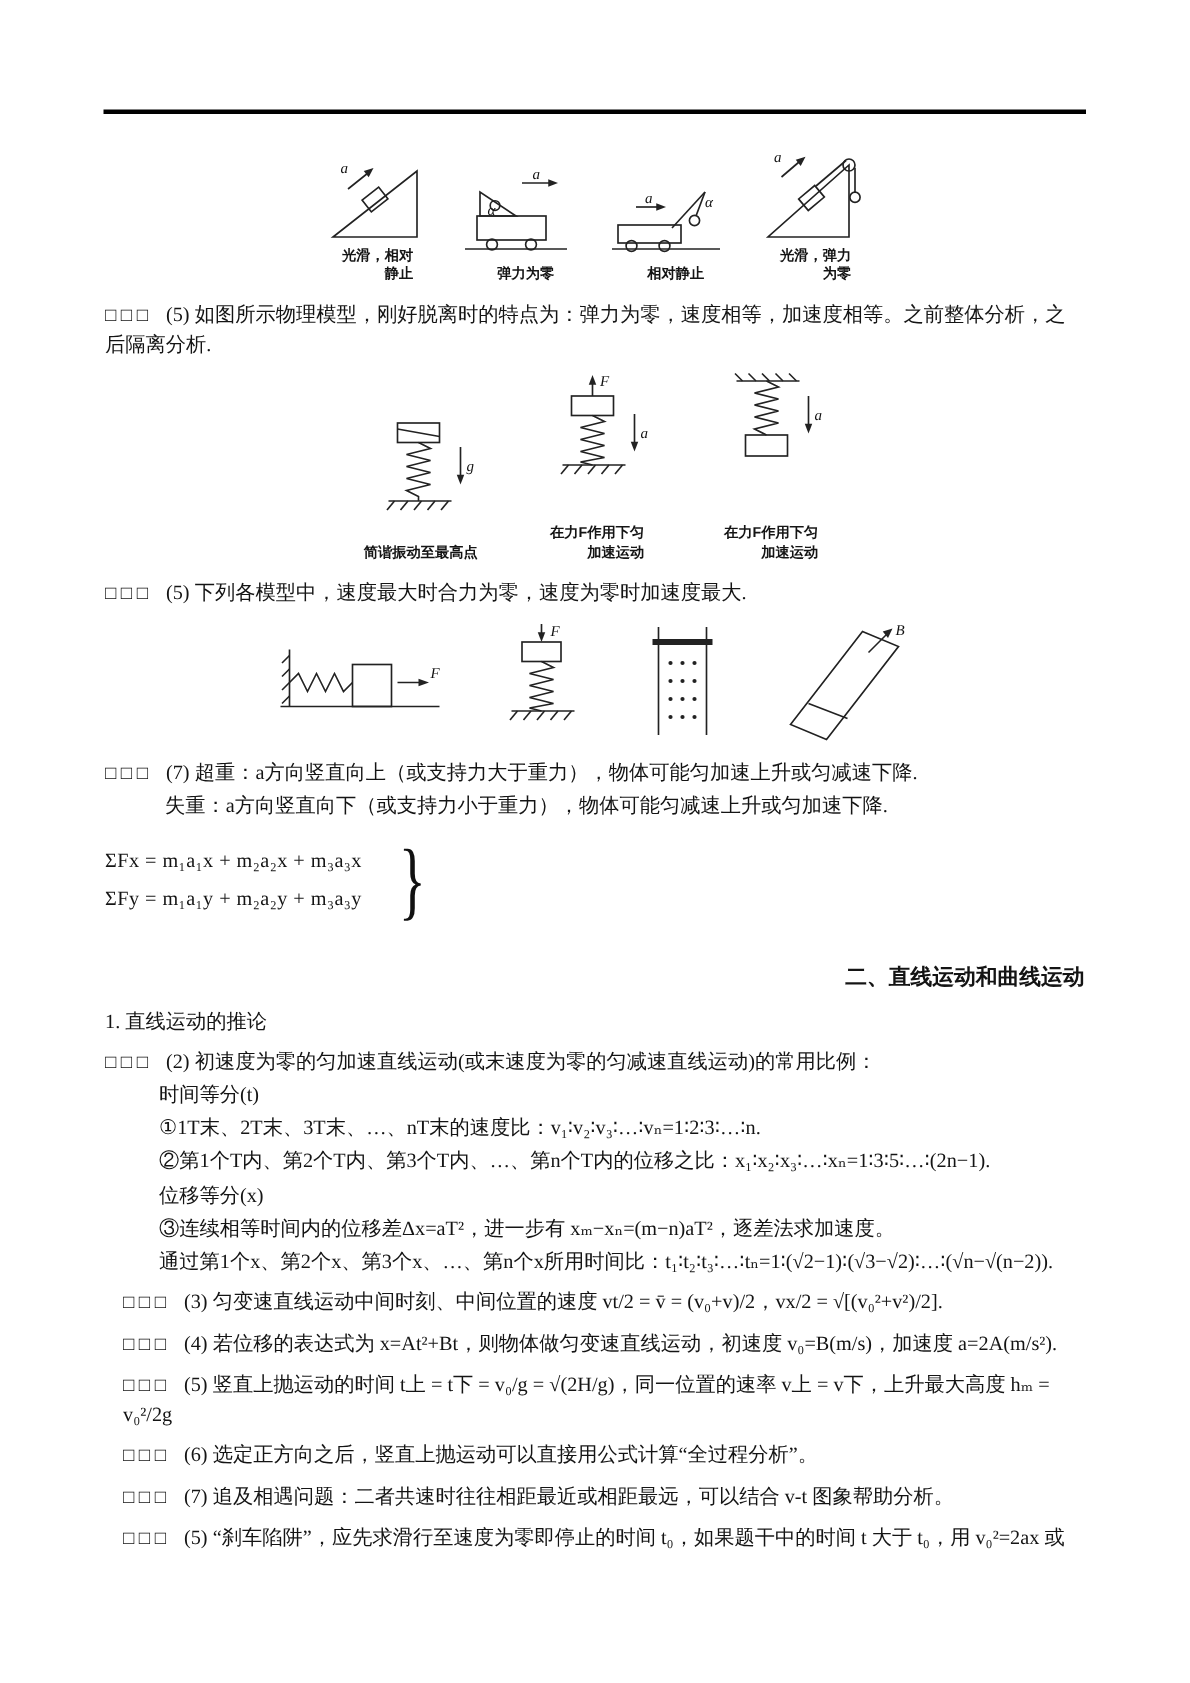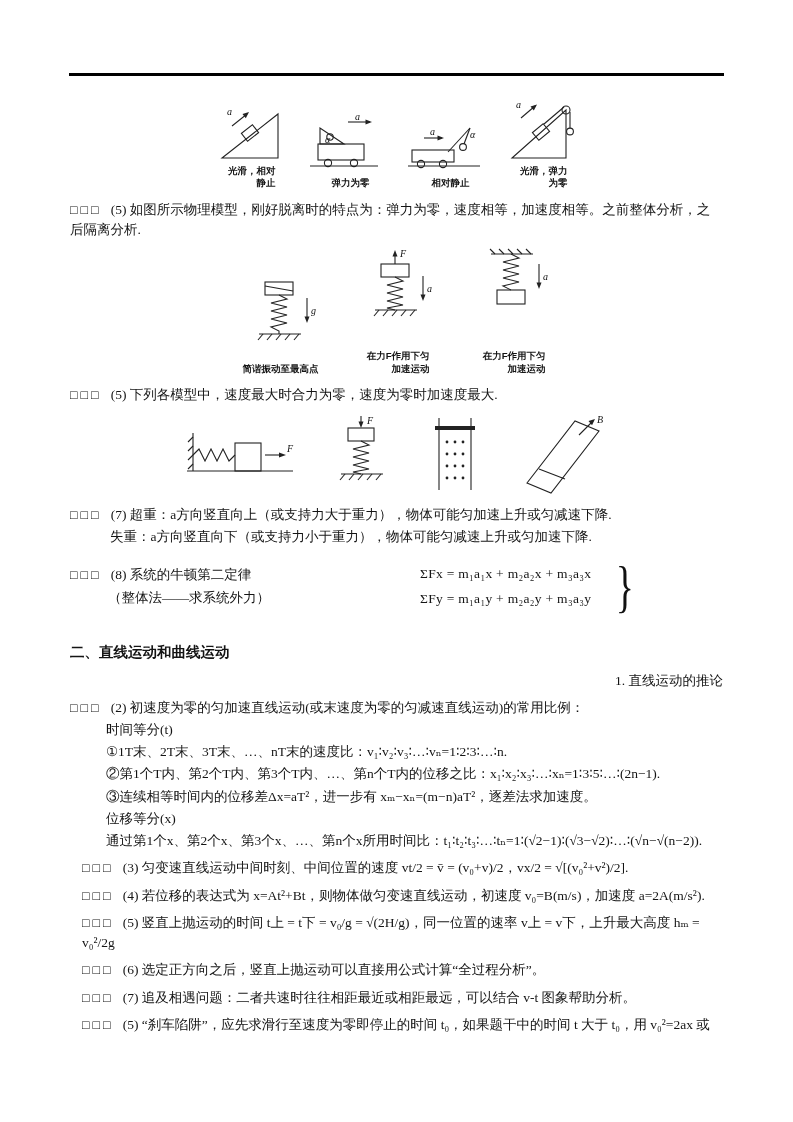--- a/index.html
+++ b/index.html
@@ -34,23 +34,23 @@
   .sf { fill:#222; stroke:none; }
   .flbl { font:italic 10px "Liberation Serif",serif; fill:#111; }
 
   .item8 { display:flex; align-items:center; gap:20px; margin:10px 0 4px 0; }
   .item8-left { width:330px; }
   .item8-f .formula { margin:4px 0; letter-spacing:.3px; }
   .brace { font-size:58px; font-weight:300; line-height:1; transform:scaleX(.65); color:#111; }
 
   .sec-h {
     font-family:"Liberation Sans","DejaVu Sans",sans-serif;
-    font-size:14.5px; font-weight:bold; margin:26px 0 8px 0;
+    font-size:14.5px; font-weight:bold; margin:26px 0 8px 0;text-align:right;
   }
-  .sub-h { margin:0 0 6px 0;text-align:right; }
+  .sub-h { margin:0 0 6px 0; }
 </style>
 </head>
 <body>
 
 <div class="page">
   <div class="top-rule"></div>
 
   <main class="content">
 
     <div class="fig-row row1">
@@ -250,41 +250,37 @@
         </svg>
       </figure>
     </div>
 
     <div>
       <p class="para"><span class="boxes">□□□</span><span>(7) 超重：a方向竖直向上（或支持力大于重力），物体可能匀加速上升或匀减速下降.</span></p>
       <p class="cont7">失重：a方向竖直向下（或支持力小于重力），物体可能匀减速上升或匀加速下降.</p>
     </div>
 
     <div class="item8">
-      <div class="item8-left">
-        <p class="para"><span class="boxes">□□□</span><span>(8) 系统的牛顿第二定律</span></p>
-        <p class="cont8">（整体法——求系统外力）</p>
-      </div>
       <div class="item8-f">
         <div class="formula">ΣFx = m₁a₁x + m₂a₂x + m₃a₃x</div>
         <div class="formula">ΣFy = m₁a₁y + m₂a₂y + m₃a₃y</div>
       </div>
       <div class="brace">}</div>
     </div>
 
     <h2 class="sec-h">二、直线运动和曲线运动</h2>
     <p class="sub-h">1. 直线运动的推论</p>
 
 
     <p class="para"><span class="boxes">□□□</span><span>(2) 初速度为零的匀加速直线运动(或末速度为零的匀减速直线运动)的常用比例：</span></p>
     <p class="ind">时间等分(t)</p>
     <p class="ind">①1T末、2T末、3T末、…、nT末的速度比：v₁∶v₂∶v₃∶…∶vₙ=1∶2∶3∶…∶n.</p>
     <p class="ind">②第1个T内、第2个T内、第3个T内、…、第n个T内的位移之比：x₁∶x₂∶x₃∶…∶xₙ=1∶3∶5∶…∶(2n−1).</p>
+    <p class="ind">位移等分(x)</p>
     <p class="ind">③连续相等时间内的位移差Δx=aT²，进一步有 xₘ−xₙ=(m−n)aT²，逐差法求加速度。</p>
-    <p class="ind">位移等分(x)</p>
     <p class="ind">通过第1个x、第2个x、第3个x、…、第n个x所用时间比：t₁∶t₂∶t₃∶…∶tₙ=1∶(√2−1)∶(√3−√2)∶…∶(√n−√(n−2)).</p>
 
     <p class="para fmargin"><span class="boxes">□□□</span><span>(3) 匀变速直线运动中间时刻、中间位置的速度 vt/2 = v̄ = (v₀+v)/2，vx/2 = √[(v₀²+v²)/2].</span></p>
 
     <p class="para fmargin"><span class="boxes">□□□</span><span>(4) 若位移的表达式为 x=At²+Bt，则物体做匀变速直线运动，初速度 v₀=B(m/s)，加速度 a=2A(m/s²).</span></p>
 
     <p class="para fmargin"><span class="boxes">□□□</span><span>(5) 竖直上抛运动的时间 t上 = t下 = v₀/g = √(2H/g)，同一位置的速率 v上 = v下，上升最大高度 hₘ = v₀²/2g</span></p>
 
     <p class="para fmargin"><span class="boxes">□□□</span><span>(6) 选定正方向之后，竖直上抛运动可以直接用公式计算“全过程分析”。</span></p>
 

